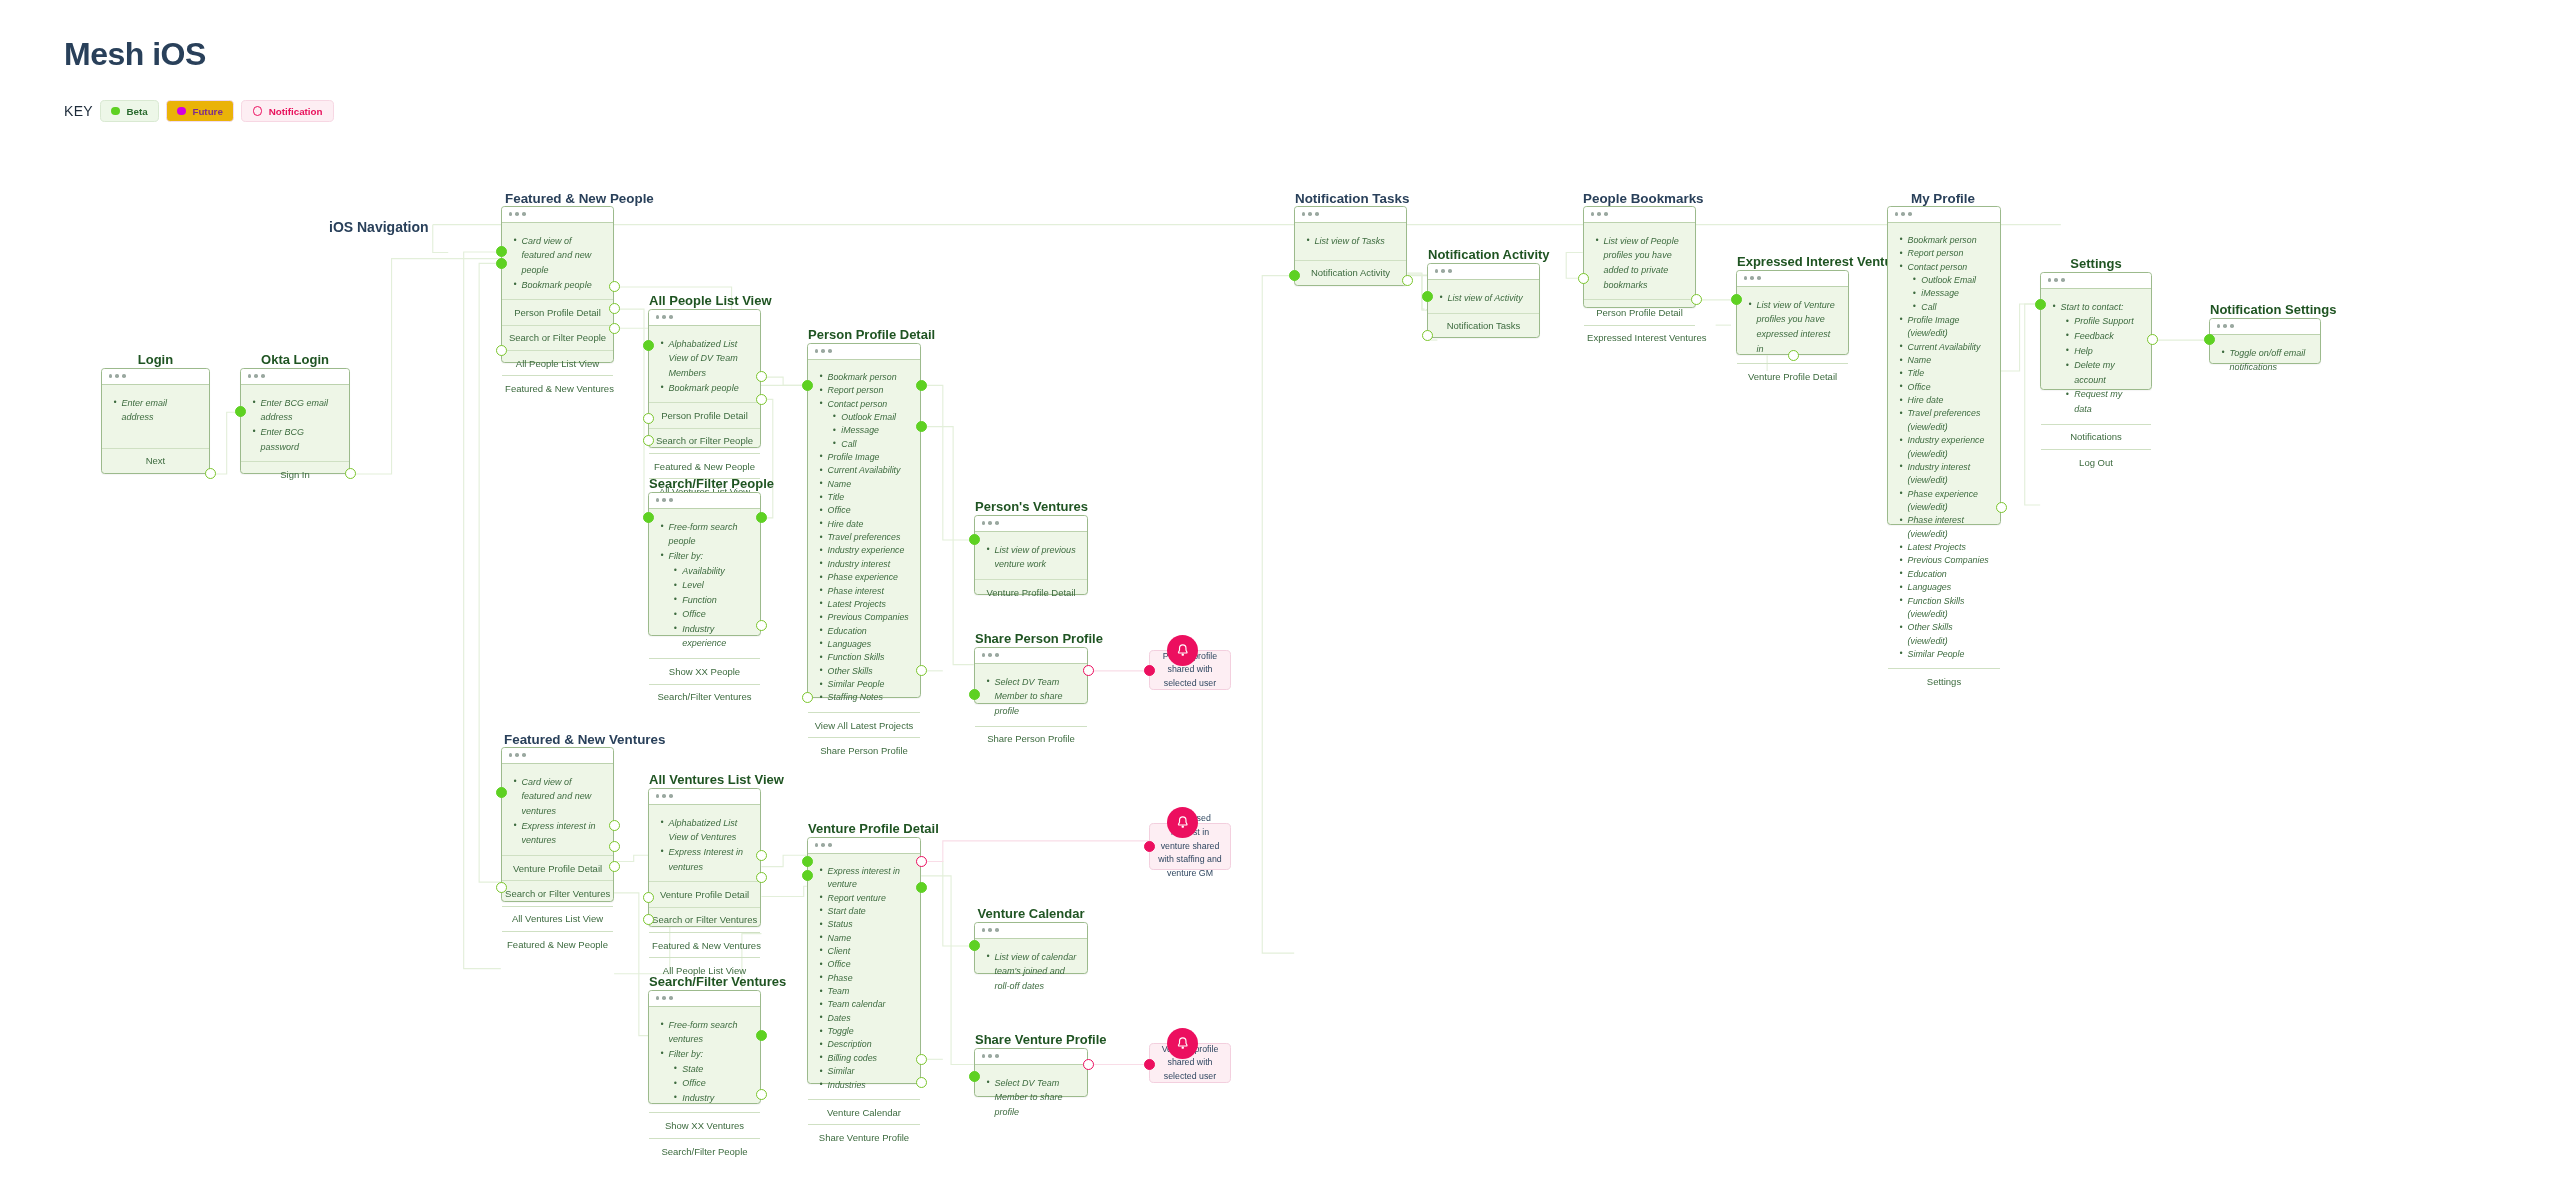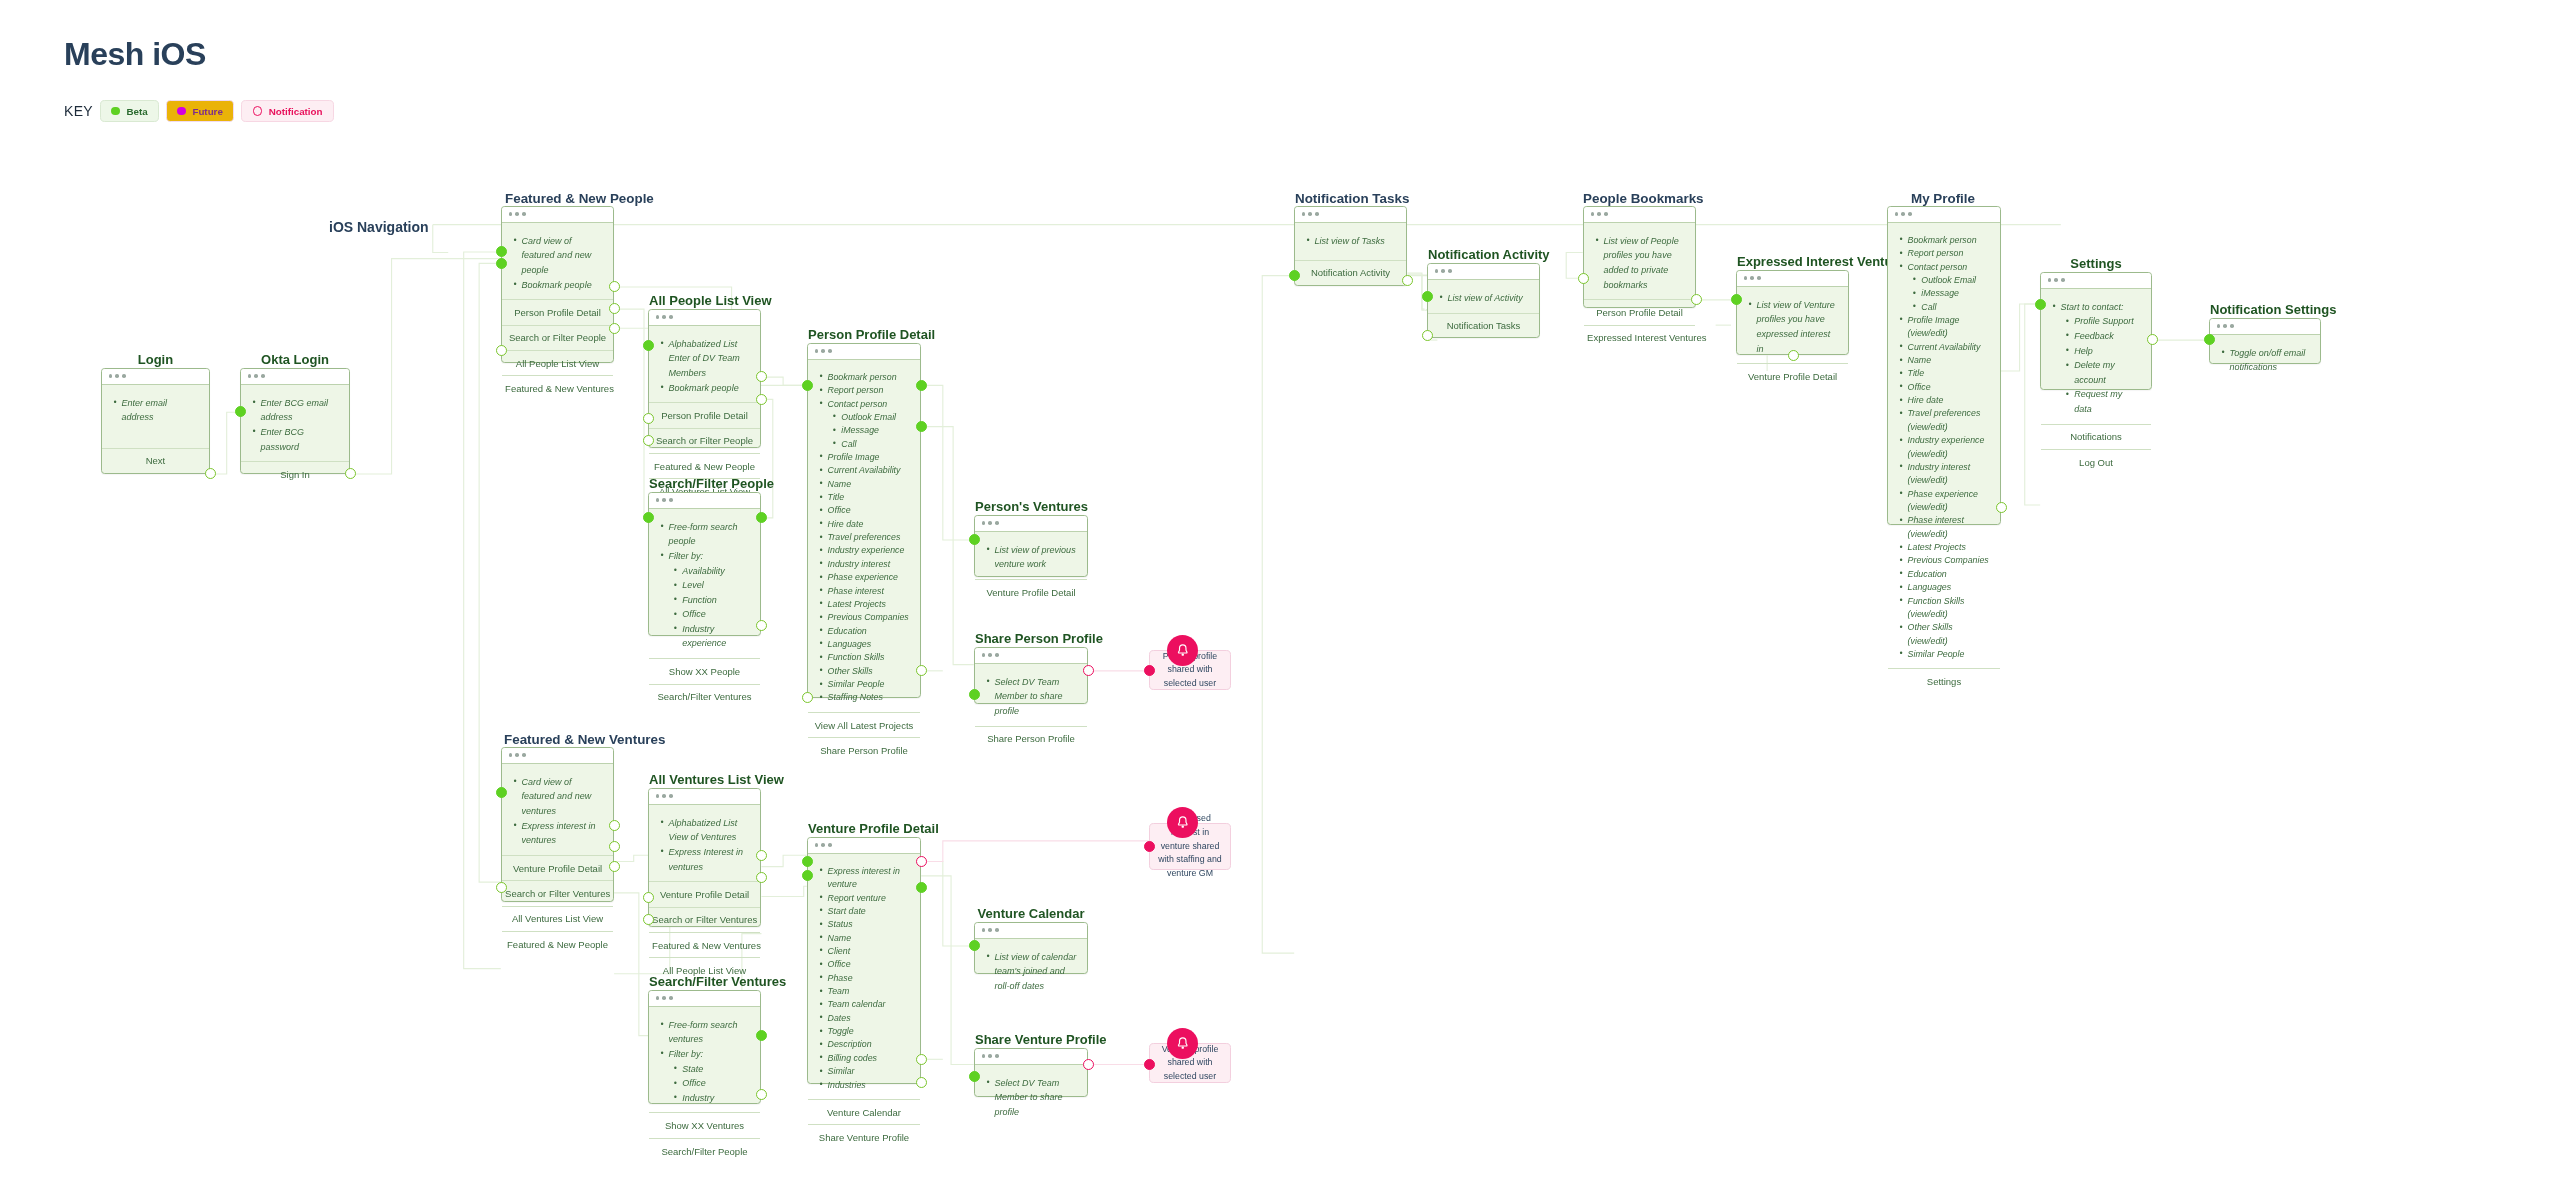--- a/index.html
+++ b/index.html
@@ -281,21 +281,21 @@
 
 <div class="card" style="left:648px;top:309px;width:113px;height:139px;">
   <div class="card-title">All People List View</div>
   <div class="card-bar">
       <i></i>
       <i></i>
       <i></i>
     </div>
   <div class="card-body">
     <ul>
-      <li>Alphabatized List Enter of DV Team Members</li>
+      <li>Alphabatized List View of DV Team Members</li>
       <li>Bookmark people</li>
     </ul>
   </div>
   <div class="card-action">Person Profile Detail</div>
   <div class="card-action">Search or Filter People</div>
   <div class="card-action">Featured &amp; New People</div>
   <div class="card-action">All Ventures List View</div>
 </div>
 <span class="port filled" style="left:643px;top:340px;"></span>
 <span class="port hollow" style="left:756px;top:371px;"></span>
@@ -366,21 +366,21 @@
   </div>
   <div class="card-action">View All Latest Projects</div>
   <div class="card-action">Share Person Profile</div>
 </div>
 <span class="port filled" style="left:802px;top:380px;"></span>
 <span class="port filled" style="left:916px;top:380px;"></span>
 <span class="port filled" style="left:916px;top:421px;"></span>
 <span class="port hollow" style="left:916px;top:665px;"></span>
 <span class="port hollow" style="left:802px;top:692px;"></span>
 
-<div class="card" style="left:974px;top:515px;width:114px;height:62px;">
+<div class="card" style="left:974px;top:515px;width:114px;height:80px;">
   <div class="card-title">Person's Ventures</div>
   <div class="card-bar">
       <i></i>
       <i></i>
       <i></i>
     </div>
   <div class="card-body">
     <ul>
         <li>List view of previous venture work</li>
       </ul>

